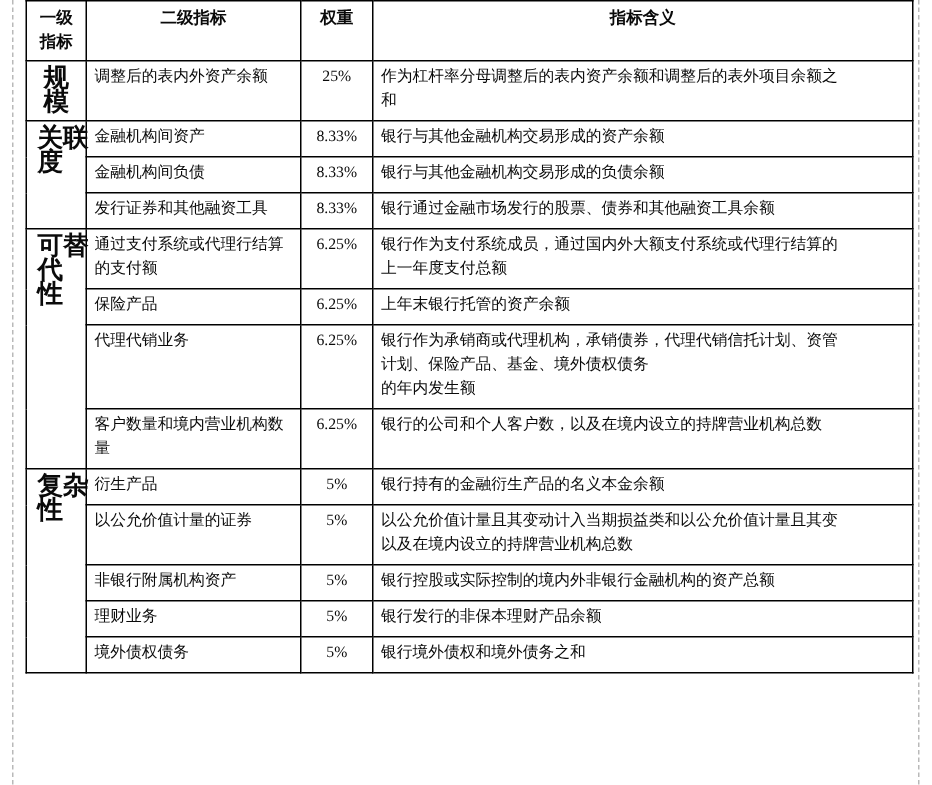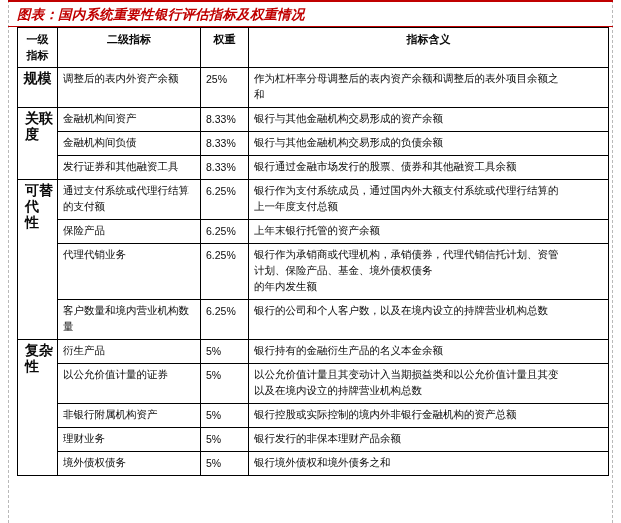--- a/index.html
+++ b/index.html
@@ -78,41 +78,41 @@
   col.c3 { width: 48px; }
   col.c4 { width: 360px; }
 
   th.h1 { line-height: 17px; }
   .h1-inner { display: block; }
 
   
   td.cat {
     font-weight: bold;
     text-align: center;
-    font-size: 14px;
+    font-size: 17px;
     padding: 3px 3px 3px 3px;
     line-height: 17px;
   }
   td.cat .spread {
     display: flex;
     justify-content: space-between;
     padding: 0 2px;
   }
   td.cat .single {
     display: block;
     text-align: left;
     padding-left: 2px;
   }
   td.cat .center {
     display: block;
     text-align: center;
   }
 
   td.ind  { text-align: left; }
-  td.wt   { text-align: left; font-family: Liberation Sans, sans-serif; }
+  td.wt   { text-align: center; font-family: Liberation Serif, serif; }
   td.desc { text-align: left; }
   td.desc .ln { display: block; font-family: Liberation Serif, serif; }
 
   
   .source-band {
     margin: 0 8px;
     border-top: 1.5px solid #C00000;
     border-bottom: 1px dashed #b9b9b9;
     padding: 5px 0 5px 9px;
   }
@@ -125,23 +125,20 @@
   }
 </style>
 </head>
 <body>
 
 <div class="margin-guide left"></div>
 <div class="margin-guide right"></div>
 
 <div class="sheet">
 
-  <div class="title-band">
-    <div class="title-text">图表：国内系统重要性银行评估指标及权重情况</div>
-  </div>
 
   <table class="grid">
     <colgroup>
       <col class="c1">
         <col class="c2">
         <col class="c3">
         <col class="c4">
     </colgroup>
     <thead>
       <tr>

